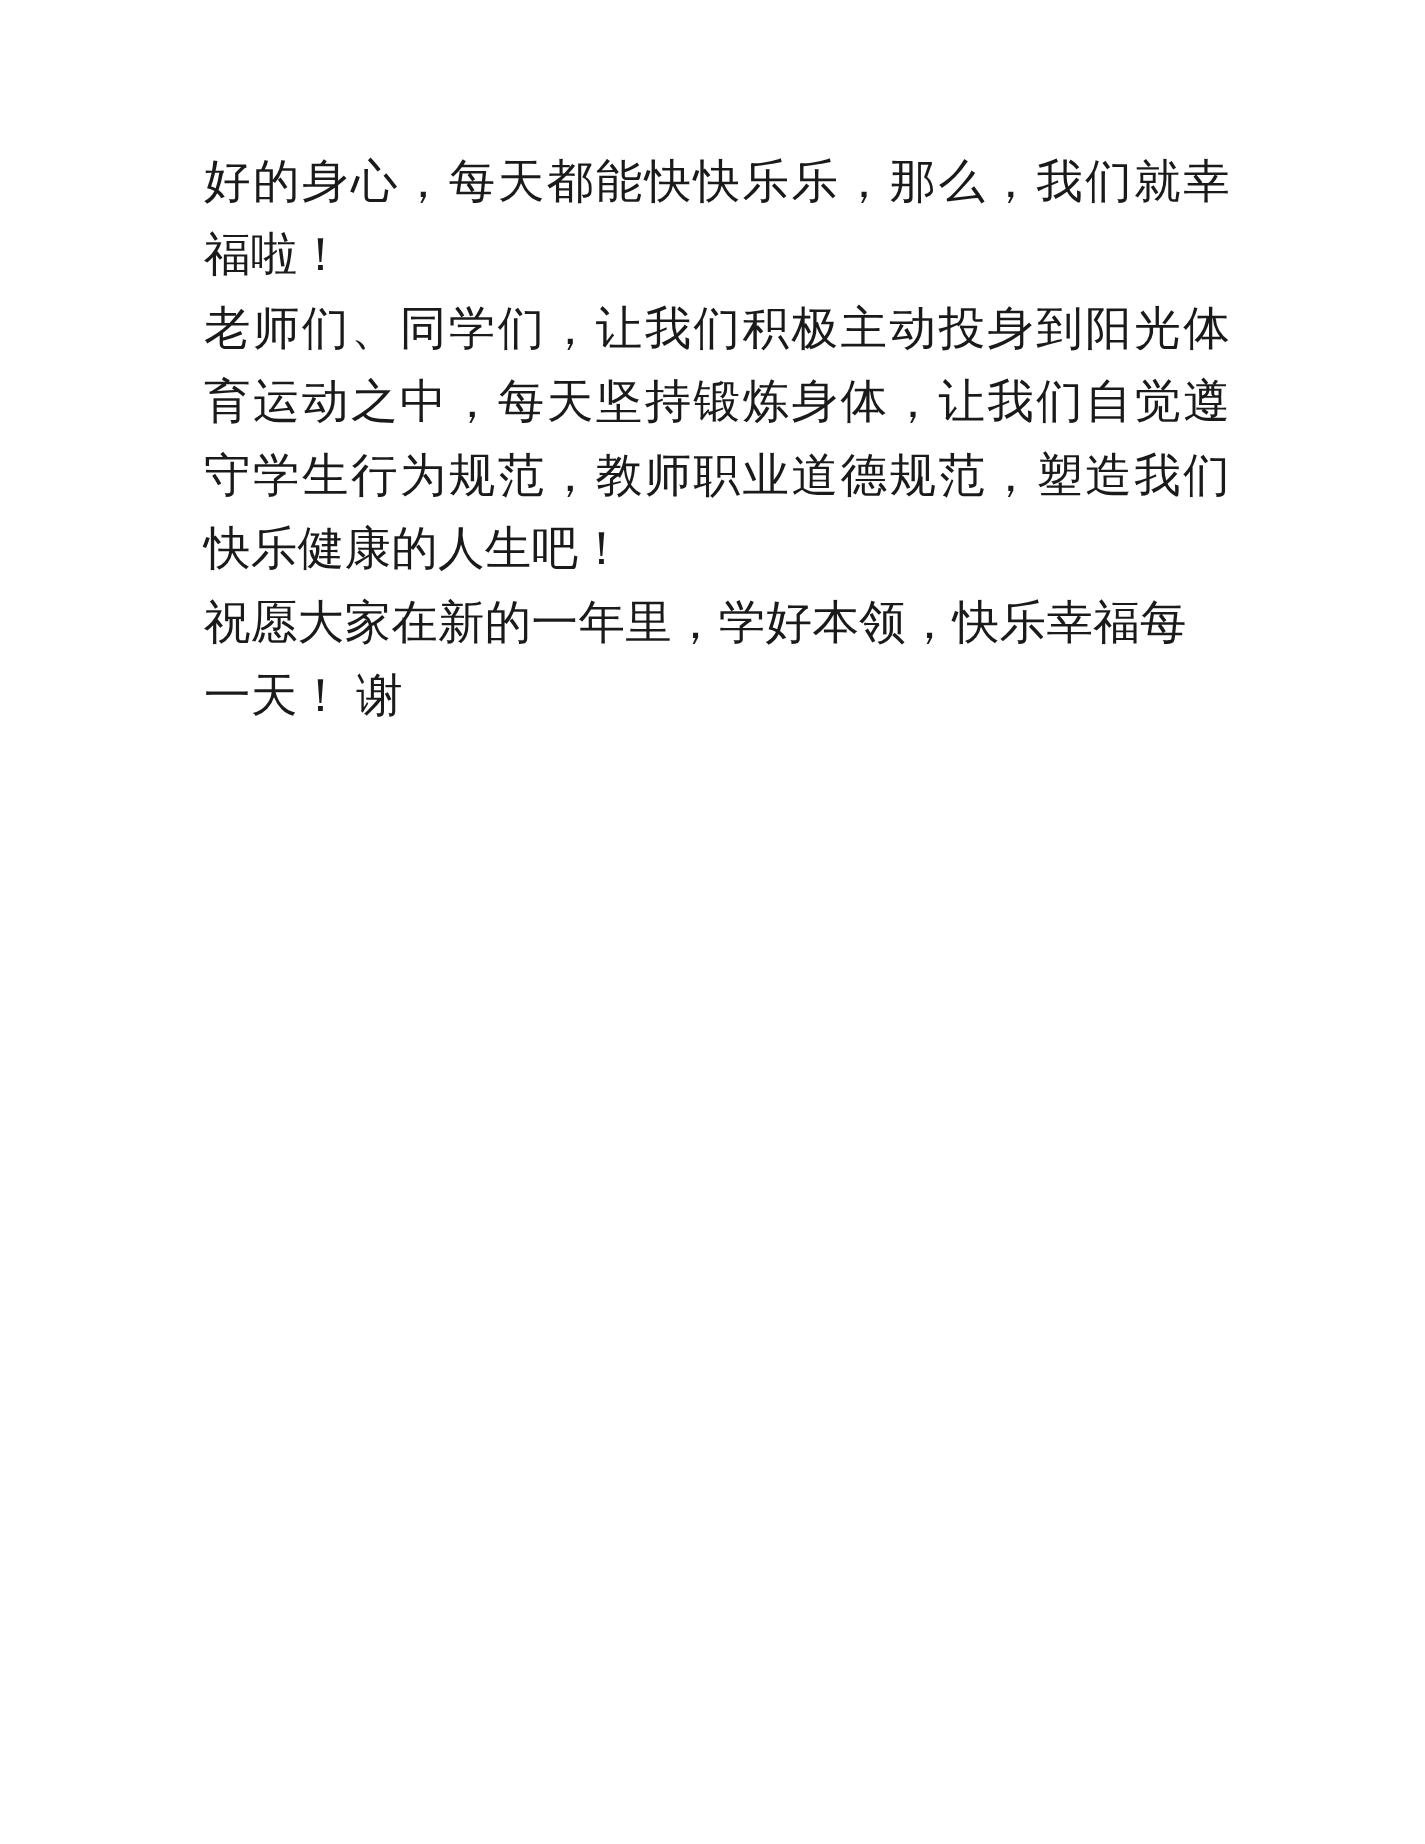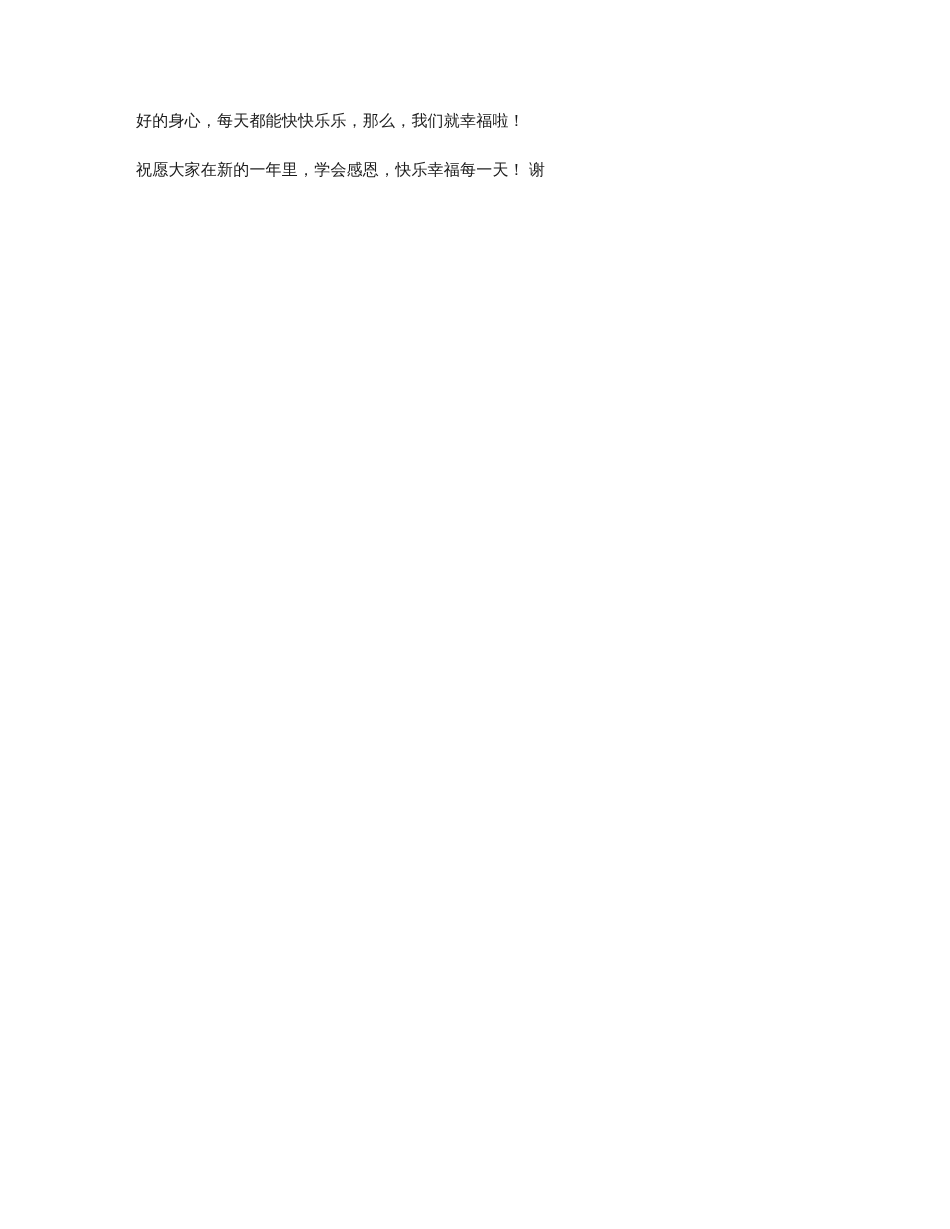--- a/index.html
+++ b/index.html
@@ -22,33 +22,34 @@
     box-sizing: border-box;
   }
   .doc-body {
     position: absolute;
     left: 136px;
     top: 96px;
     width: 684px;
   }
   .para {
     margin: 0 0 0 0;
-    font-size: 16px;
+    font-size: 31px;
     line-height: 49px;
     text-align: justify;
     text-justify: inter-ideograph;
     letter-spacing: 0.2px;
     color: #1a1a1a;
     font-family: "Liberation Serif", "DejaVu Serif", serif;
   }
   .para.last {
     text-align: left;
   }
 </style>
 </head>
 <body>
 
 <div class="page">
   <div class="doc-body">
     <p class="para">好的身心，每天都能快快乐乐，那么，我们就幸福啦！</p>
-    <p class="para last">祝愿大家在新的一年里，学会感恩，快乐幸福每一天！ 谢</p>
+    <p class="para">老师们、同学们，让我们积极主动投身到阳光体育运动之中，每天坚持锻炼身体，让我们自觉遵守学生行为规范，教师职业道德规范，塑造我们快乐健康的人生吧！</p>
+    <p class="para last">祝愿大家在新的一年里，学好本领，快乐幸福每一天！ 谢</p>
   </div>
 </div>
 
 </body></html>

